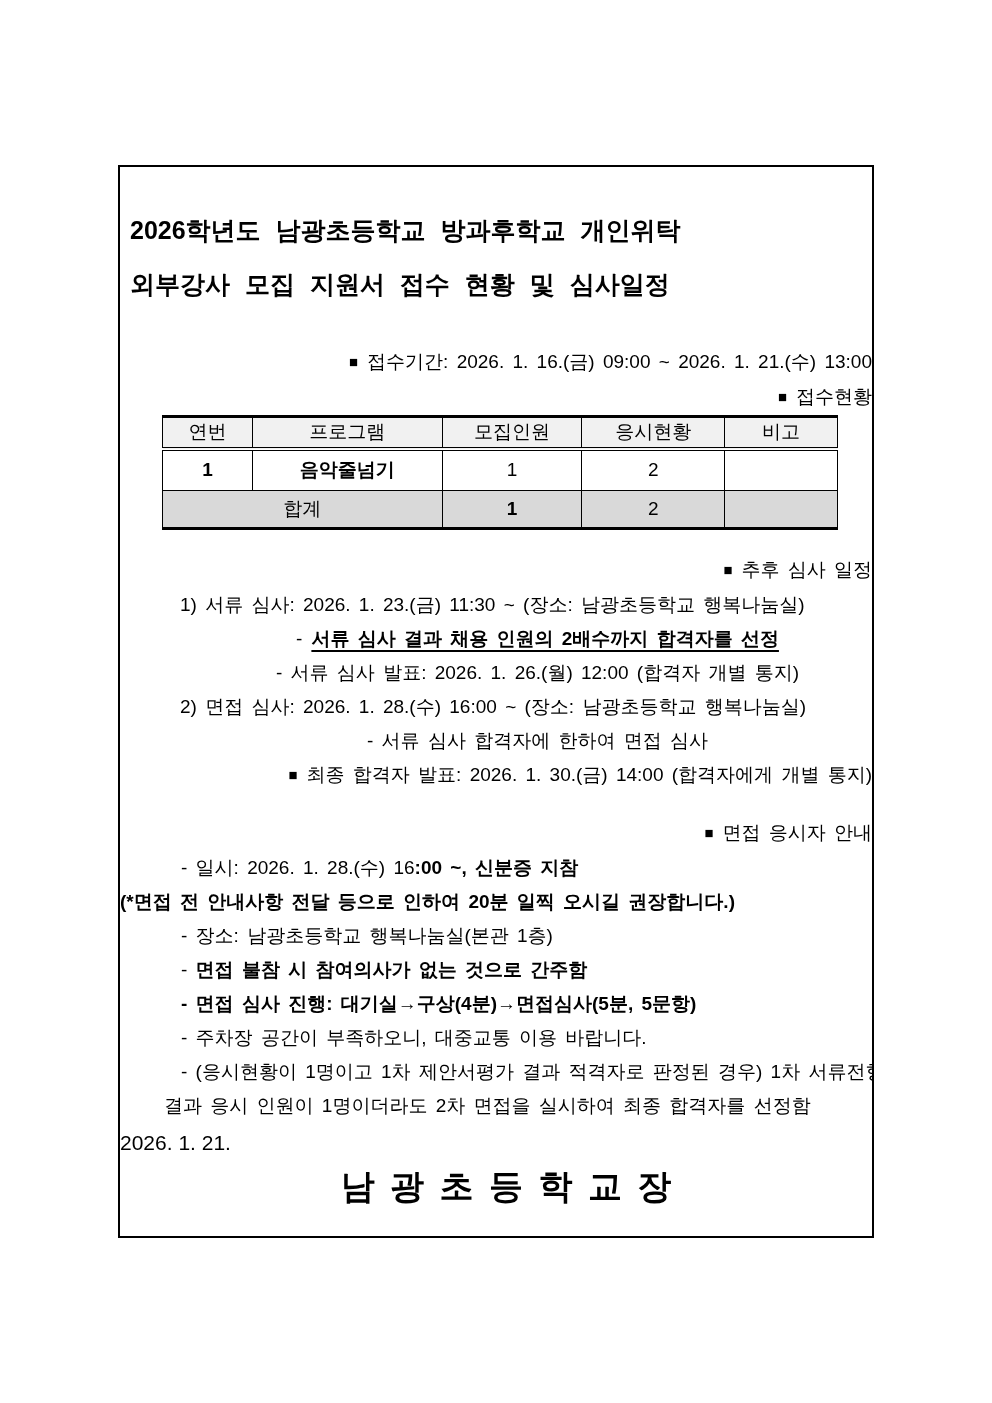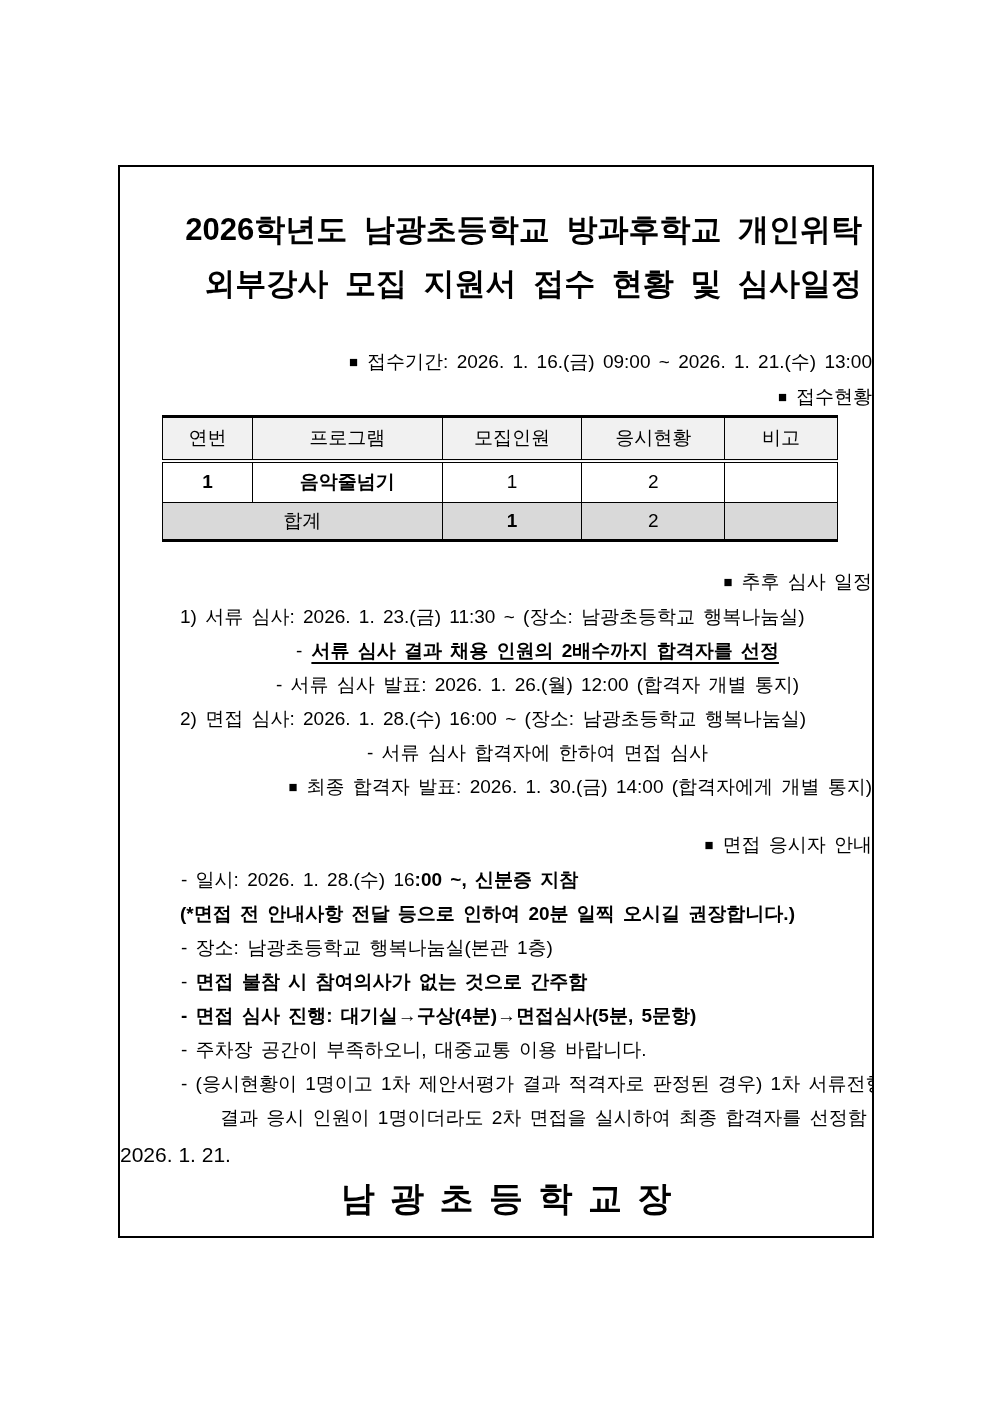--- a/index.html
+++ b/index.html
@@ -20,41 +20,41 @@
     position:absolute;
     left:118px;top:165px;
     width:756px;height:1073px;
     border:2px solid var(--ink);
     background:#ffffff;
     overflow:hidden;
   }
   
   .title{
     margin:36px 10px 0 10px;
-    text-align:right;
-    font-size:31px;
+    text-align:left;
+    font-size:25px;
     font-weight:bold;
     line-height:54px;
     letter-spacing:0px;
     word-spacing:8px;
   }
   .title .title-line{display:block;}
   
   .line{
     font-size:19px;
     line-height:34px;
     white-space:nowrap;
     word-spacing:3px;
   }
   .b1{padding-left:11px;text-align:right;}
   .num{padding-left:60px;}
   .dashA{padding-left:83px;text-align:center;}
   .dashB{padding-left:45px;margin-left:16px;}
-  .contA{padding-left:60px;}
-  .wrap2{padding-left:100px;}
+  .contA{}
+  .wrap2{padding-left:44px;}
   .bold{font-weight:bold;}
   .bullet{
     display:inline-block;
     font-size:15px;
     margin-right:9px;
     transform:translateY(-1px);
   }
   .rule-underline{
     font-weight:bold;
     text-decoration:underline;
@@ -75,21 +75,21 @@
     font-size:19px;
     text-align:center;
   }
   table.status th,table.status td{
     border-left:1px solid var(--ink);
     border-right:1px solid var(--ink);
     padding:0;
   }
   table.status thead th{
     background:var(--table-header-bg);
-    height:44px;
+    height:32px;
     font-weight:normal;
     border-bottom:4px double var(--ink);
   }
   table.status tbody td{height:42px;}
   table.status tfoot td{
     background:var(--table-total-bg);
     height:38px;
     border-top:1px solid var(--ink);
   }
   .cell-bold{font-weight:bold;}

